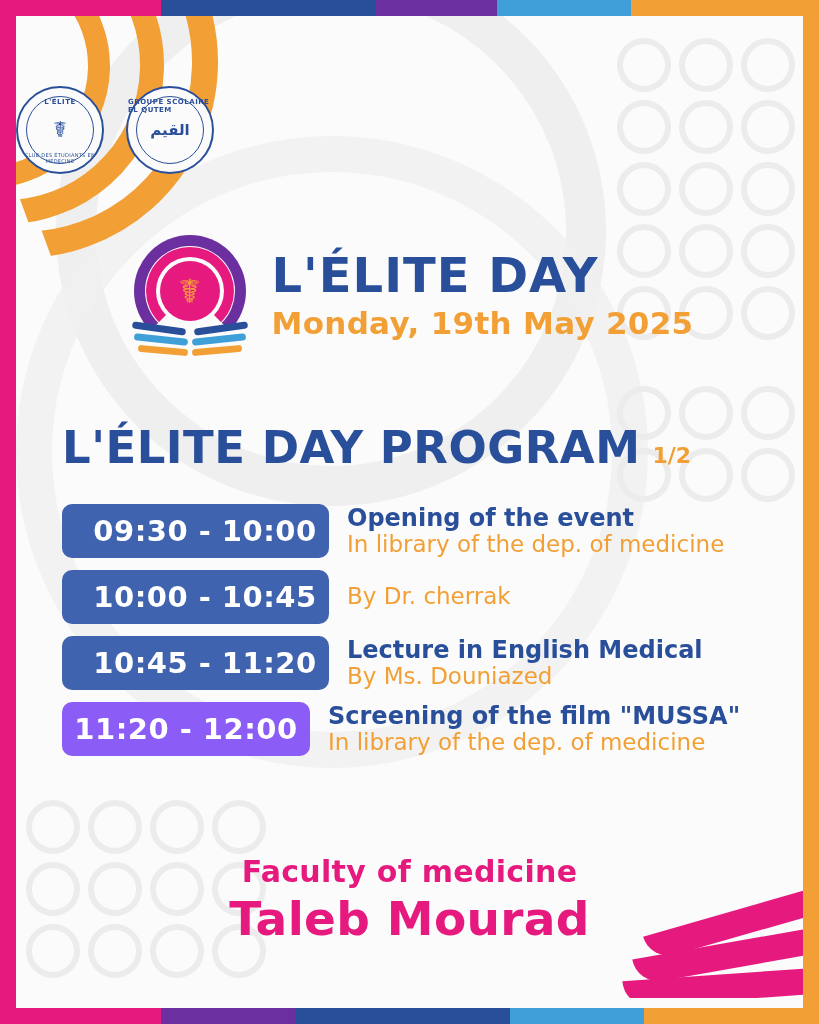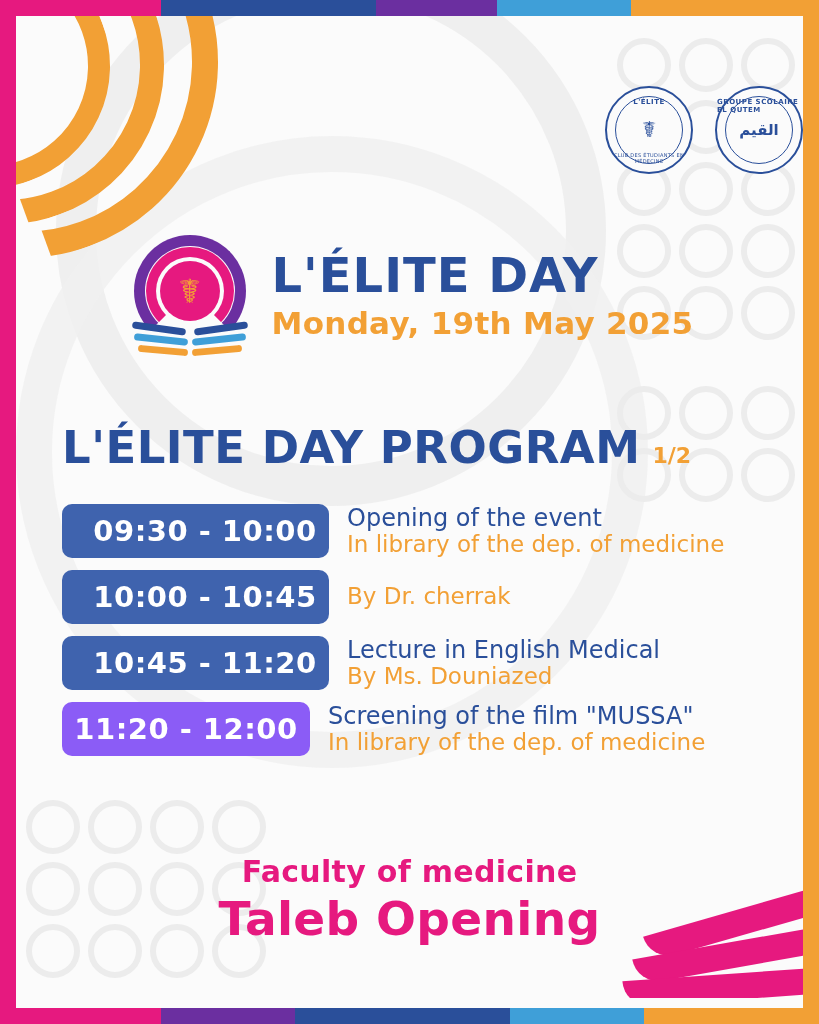--- a/index.html
+++ b/index.html
@@ -154,21 +154,21 @@
   }
   .fan .f1 { right: -20px; bottom: 62px; width: 190px; height: 26px; transform: rotate(-16deg); }
   .fan .f2 { right: -20px; bottom: 30px; width: 200px; height: 26px; transform: rotate(-10deg); }
   .fan .f3 { right: -20px; bottom: -2px; width: 210px; height: 26px; transform: rotate(-4deg); }
 
   
   .crests {
     position: absolute;
     top: 70px; left: 0; right: 0;
     display: flex;
-    justify-content: flex-end;
+    justify-content: flex-start;
     gap: 22px;
   }
   .crest {
     width: 84px; height: 84px;
     border-radius: 50%;
     border: 2px solid #2a4f9a;
     display: flex;
     align-items: center;
     justify-content: center;
     background: #fbfbfb;
@@ -338,21 +338,21 @@
     color: #ffffff;
     font-size: 29px;
     font-weight: bold;
     letter-spacing: .5px;
   }
   .pill-blue { background: #3f63ae; padding-left: 19px; }
   .pill-orange { background: #8b5cf6; }
   .slot-text { display: flex; flex-direction: column; line-height: 1.12; }
   .slot-title {
     font-size: 24px;
-    font-weight: normal;
+    font-weight: bold;
     color: #2a4f9a;
   }
   .slot-sub {
     font-size: 23px;
     font-weight: normal;
     color: #f2a035;
   }
 
   
   .footer {
@@ -520,17 +520,17 @@
         <div class="slot-text">
           <span class="slot-title">Screening of the film "MUSSA"</span>
           <span class="slot-sub">In library of the dep. of medicine</span>
         </div>
       </div>
 
     </div>
 
     <div class="footer">
       <div class="faculty">Faculty of medicine</div>
-      <div class="faculty-name">Taleb Opening</div>
+      <div class="faculty-name">Taleb Mourad</div>
     </div>
 
   </div>
 </div>
 
 </body></html>

